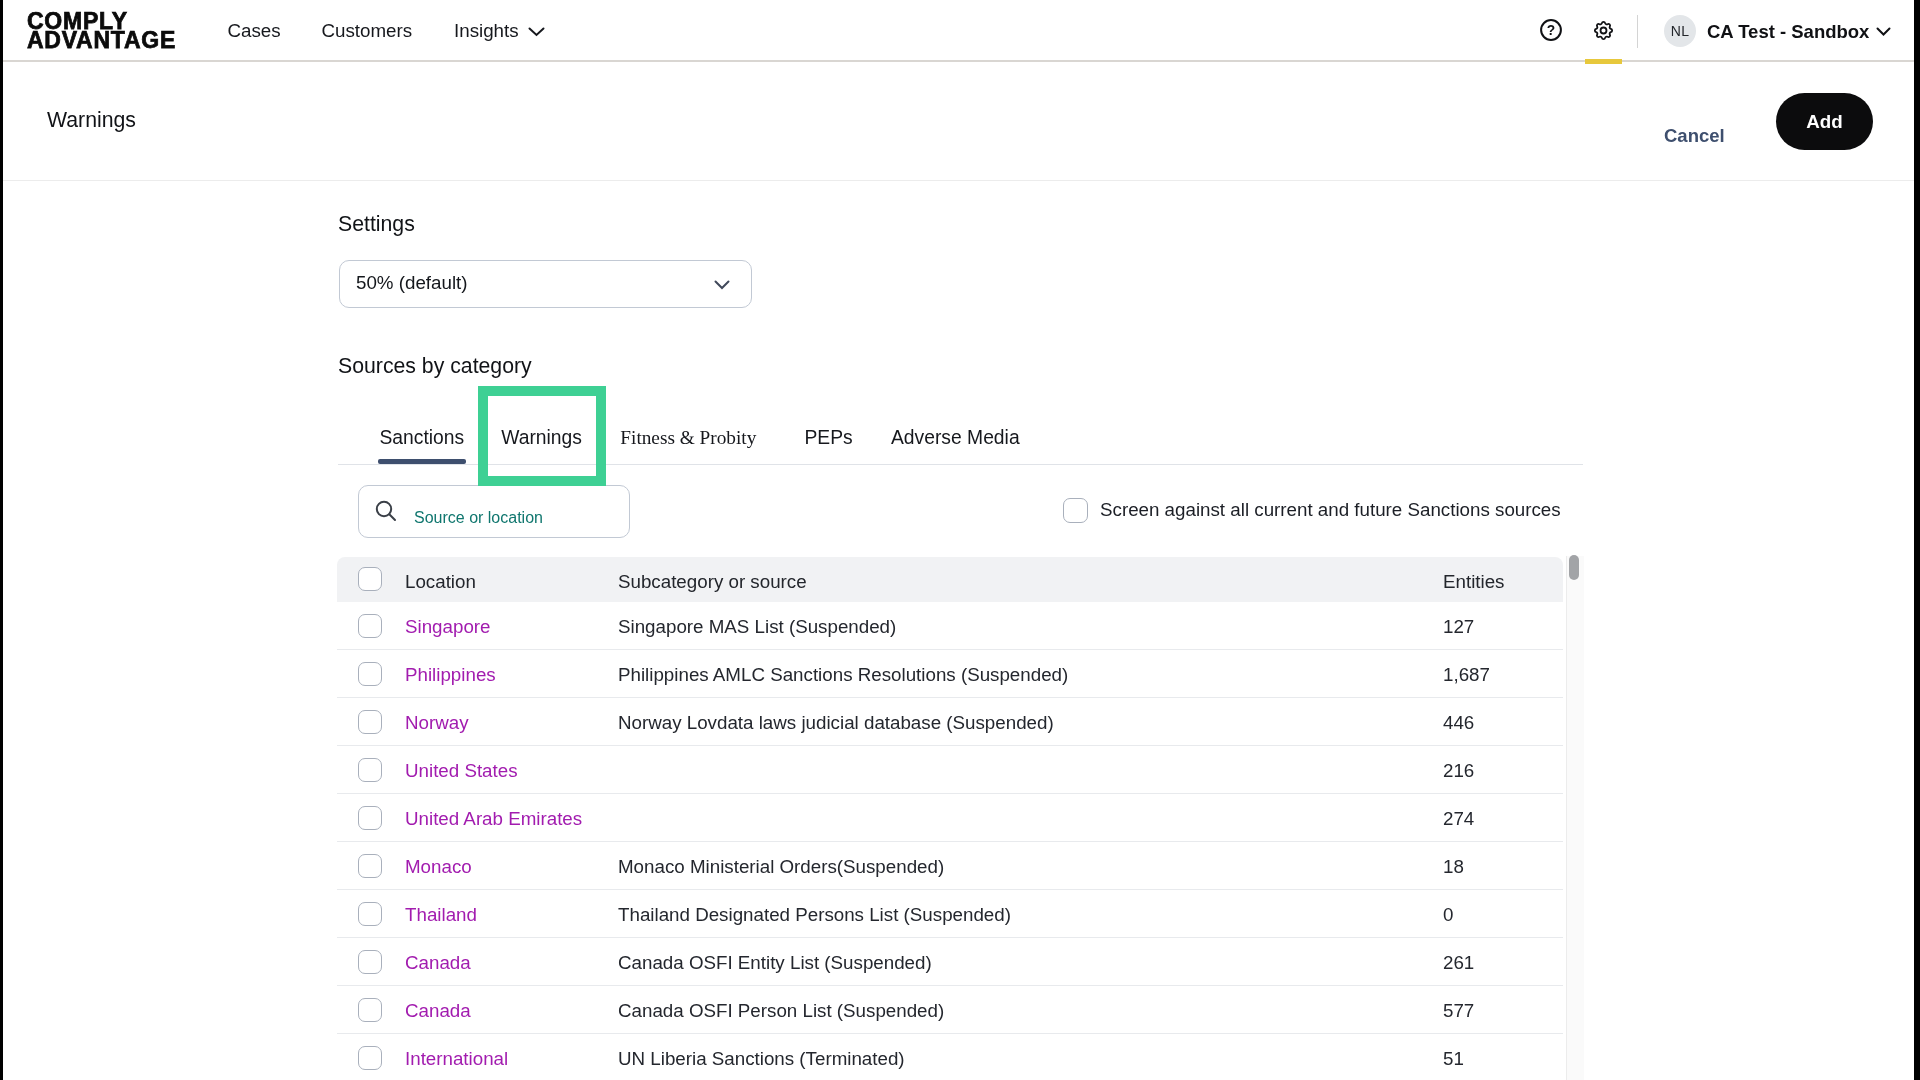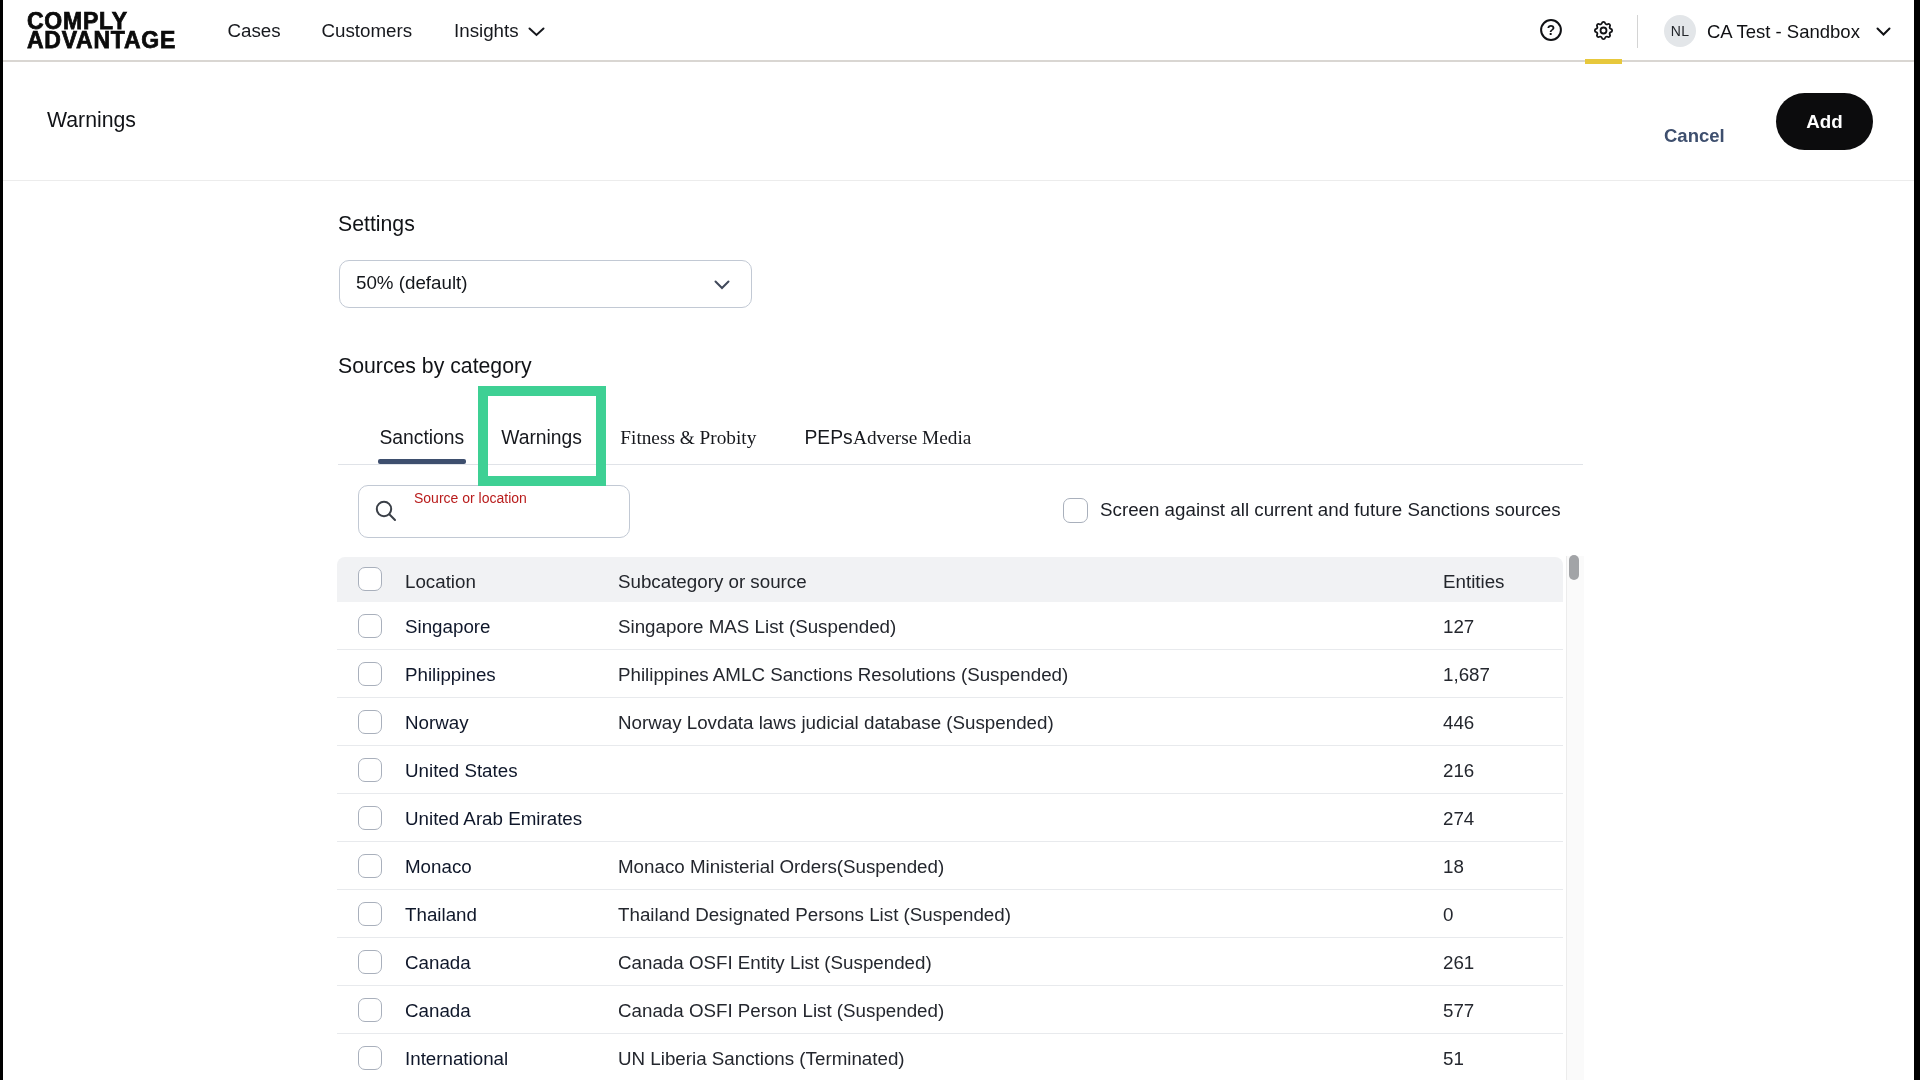--- a/index.html
+++ b/index.html
@@ -15,56 +15,56 @@
 .navitem { top:0; height:60px; line-height:61px; font-size:18.75px; color:#16181d; }
 #nav-cases { left:227.5px; }
 #nav-customers { left:321.5px; }
 #nav-insights { left:454px; }
 #nav-chev { left:528px; top:27px; }
 #help { left:1540px; top:19px; width:22px; height:22px; }
 #gear { left:1592px; top:19px; width:23px; height:23px; }
 #yellow { left:1585px; top:59px; width:37px; height:5px; background:#e7c83c; z-index:12; }
 #divider { left:1637px; top:15px; width:1px; height:33px; background:#d4d4d4; }
 #avatar { left:1664px; top:15px; width:32px; height:32px; border-radius:50%; background:#e3e6e9; color:#23262b; font-size:14px; font-weight:500; text-align:center; line-height:32px; letter-spacing:0.3px; }
-#account { left:1707px; top:1px; height:52px; line-height:61px; font-weight:normal; font-size:18.5px; color:#101114; }
+#account { left:1707px; top:1px; height:52px; line-height:61px; font-weight:bold; font-size:18.5px; color:#101114; }
 #acc-chev { left:1876px; top:27px; }
 
 #wbar { left:0; top:62px; width:1920px; height:119px; background:#fff; border-bottom:1px solid #ececec; }
 #wtitle { left:47px; top:111px; font-size:21.25px; line-height:19.3px; color:#111317; }
 #cancel { left:1664px; top:125px; font-size:18.5px; font-weight:bold; color:#3e4f6e; }
 #addbtn { left:1776px; top:93px; width:97px; height:57px; border-radius:28.5px; background:#0c0c0d; color:#fff; font-size:18.75px; font-weight:bold; text-align:center; line-height:57px; }
 
 #settings { left:338px; top:215px; font-size:21.25px; line-height:19px; color:#111317; }
 #select { left:339px; top:260px; width:413px; height:48px; border:1.5px solid #c2c9d4; border-radius:10px; background:#fff; }
 #select .txt { left:16px; top:11px; font-size:18.75px; color:#14171c; }
 #select svg { position:absolute; right:21px; top:19px; }
 #sources { left:338px; top:356.5px; font-size:21.25px; line-height:19px; color:#111317; }
 
 #tabrow { left:338px; top:464px; width:1245px; height:1px; background:#e0e3e8; }
 .tab { top:428.5px; font-size:19.3px; line-height:17.4px; color:#16181d; }
 #tab1 { left:379.5px; }
 #tab2 { left:501.2px; }
 #tab3 { left:620.3px;font-family:Liberation Serif, serif; }
 #tab4 { left:804.5px; }
-#tab5 { left:853px;font-family:Liberation Serif, serif; }
+#tab5 { left:891px; }
 #tabline { left:378px; top:459px; width:88px; height:5px; background:#3e4f6e; border-radius:2px; }
 #greenbox { left:478px; top:386px; width:128px; height:100px; border:10px solid #3ed094; z-index:20; }
 
 #search { left:358px; top:485px; width:272px; height:53px; border:1.5px solid #c2c9d4; border-radius:10px; background:#fff; }
 #search svg { position:absolute; left:15px; top:13px; }
-#search .ph { position:absolute; left:55px; top:4px; font-size:14px; color:#b91c1c; }
+#search .ph { position:absolute; left:55px; top:23px; font-size:16px; color:#0f766e; }
 #screenchk { left:1063px; top:498px; width:25px; height:25px; border:1.7px solid #a9b0bc; border-radius:7px; background:#fff; }
 #screenlbl { left:1100px; top:499px; font-size:18.75px; color:#1c1f26; }
 
 #thead { left:337px; top:557px; width:1226px; height:45px; background:#f1f2f4; border-radius:8px 8px 0 0; }
 .chk { position:absolute; left:21px; width:24px; height:24px; border:1.7px solid #a9b0bc; border-radius:7px; background:#fff; }
 #thead .chk { top:10px; }
 .row { left:337px; width:1226px; height:48px; border-bottom:1px solid #e8eaed; background:#fff; }
 .row .chk { top:12px; }
-.c1 { position:absolute; left:68px; font-size:18.75px; color:#0f172a; }
+.c1 { position:absolute; left:68px; font-size:18.75px; color:#a21caf; }
 .c2 { position:absolute; left:281px; font-size:18.75px; color:#24272e; }
 .c3 { position:absolute; left:1106px; font-size:18.75px; color:#24272e; }
 #thead .c1, #thead .c2, #thead .c3 { color:#23262c; }
 .row .c1, .row .c2, .row .c3 { top:14px; }
 #thead .c1, #thead .c2, #thead .c3 { top:13.5px; }
 
 #track { left:1566px; top:556px; width:18px; height:524px; background:#fafafa; border-left:1px solid #ececec; }
 #thumb { left:1569px; top:555px; width:10px; height:25px; background:#a2a4a7; border-radius:5px; z-index:5; }
 </style>
 </head>

